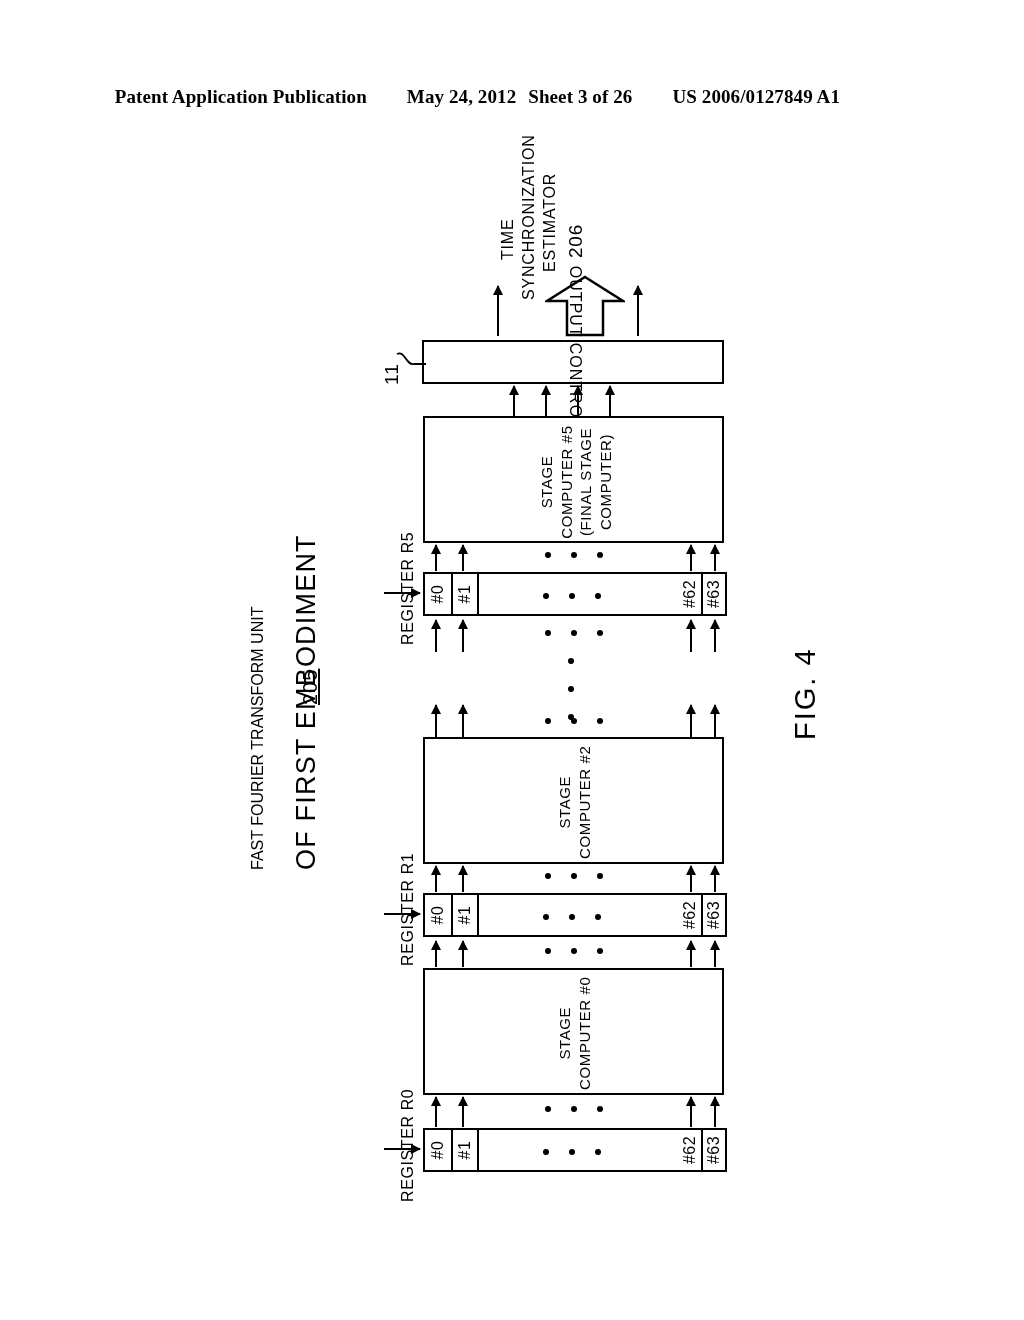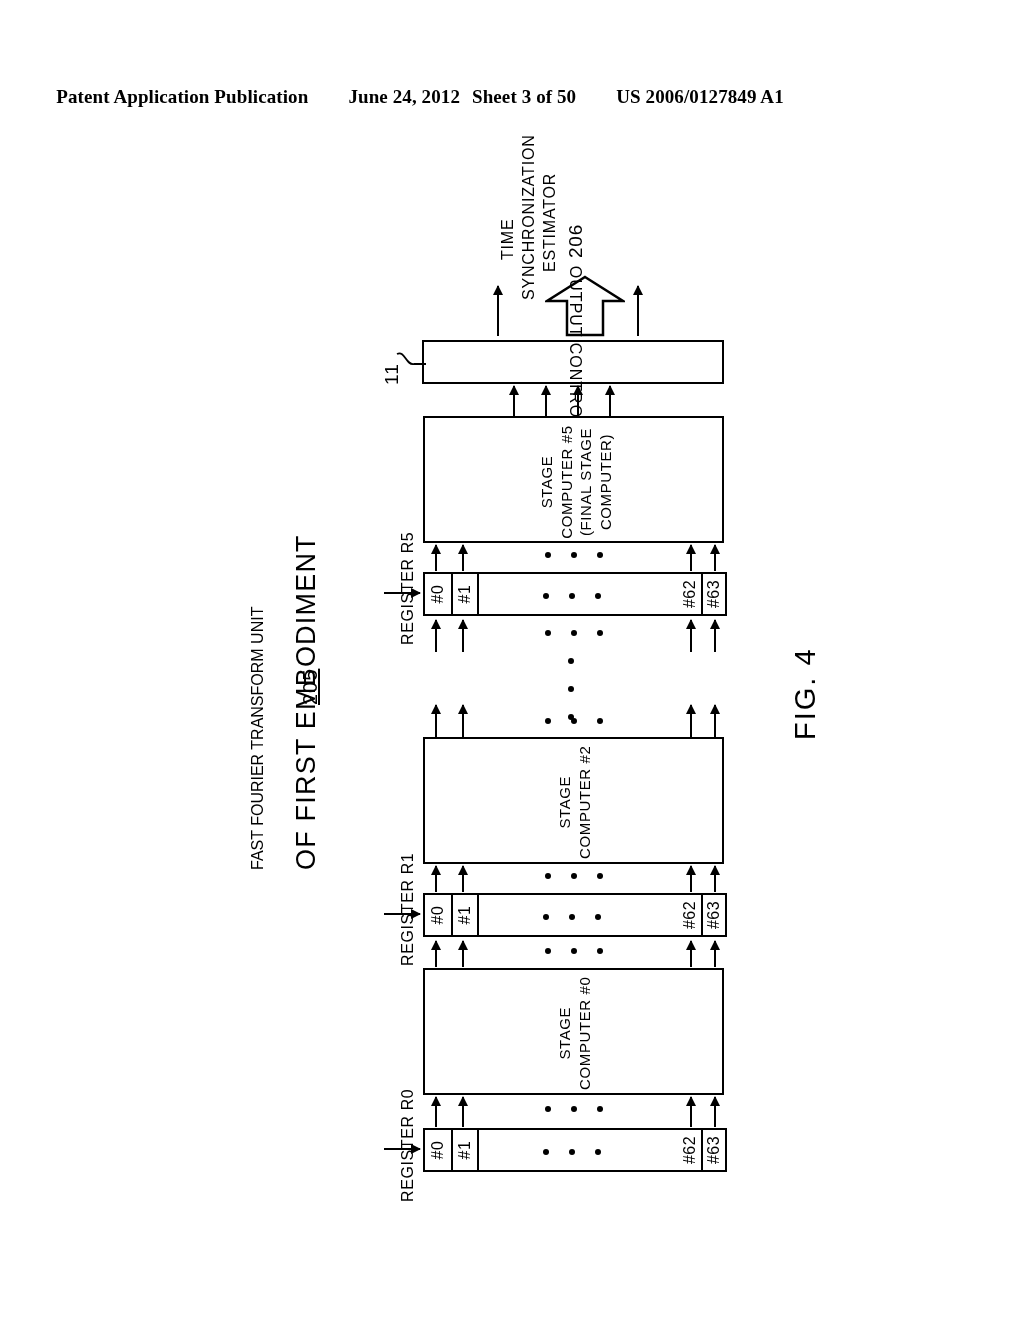--- a/index.html
+++ b/index.html
@@ -8,21 +8,21 @@
     font-family:"Liberation Sans", sans-serif;color:#000;
     -webkit-font-smoothing:antialiased;
   }
   .page{position:absolute;inset:0;}
 
   
   .hdr{
     position:absolute;top:86px;left:0;width:840px;
     font-family:"Liberation Serif", serif;
     font-weight:bold;font-size:19px;letter-spacing:.1px;
-    display:flex;justify-content:center;align-items:baseline;
+    display:flex;justify-content:flex-end;align-items:baseline;
     white-space:nowrap;
   }
   .hdr .h1{margin-right:40px;}
   .hdr .h2{margin-right:12px;}
   .hdr .h3{margin-right:40px;}
   .hdr .h4{}
 
   
   .vtext{
     position:absolute;white-space:nowrap;
@@ -88,22 +88,22 @@
   .lbl-small{font-size:16px;letter-spacing:.8px;}
   .lbl-ref{font-size:16px;letter-spacing:.8px;}
 </style>
 </head>
 <body>
 
 <div class="page">
 
   <div class="hdr">
     <span class="h1">Patent Application Publication</span>
-    <span class="h2">June 24, 2012</span>
-    <span class="h3">Sheet 3 of 50</span>
+    <span class="h2">May 24, 2012</span>
+    <span class="h3">Sheet 3 of 26</span>
     <span class="h4">US 2006/0127849 A1</span>
   </div>
 
   <div class="vtext" id="fig-title-l1" style="left:250px; top:870px; transform:rotate(-90deg); transform-origin:0 0;">FAST FOURIER TRANSFORM UNIT</div>
   <div class="vtext" id="fig-title-l2" style="left:292px; top:870px; transform:rotate(-90deg); transform-origin:0 0; font-size:27px; letter-spacing:1.2px;">OF FIRST EMBODIMENT</div>
   <div class="vtext" id="fig-ref" style="left:300px; top:705px; transform:rotate(-90deg); transform-origin:0 0;">205</div>
 
   <div class="vtext" id="fig-num" style="left:790px; top:740px; transform:rotate(-90deg); transform-origin:0 0;">FIG. 4</div>
 
   <div class="vtext lbl-small" style="left:500px; top:260px; transform:rotate(-90deg); transform-origin:0 0;">TIME</div>

